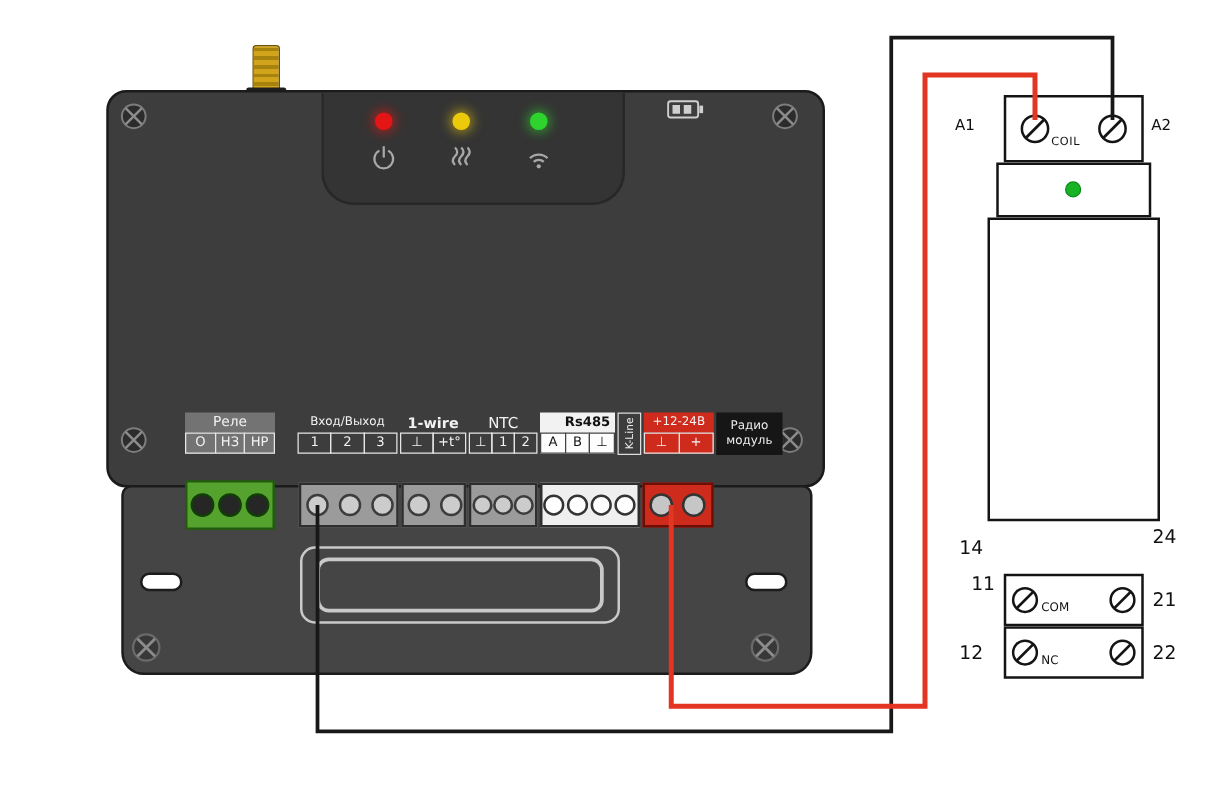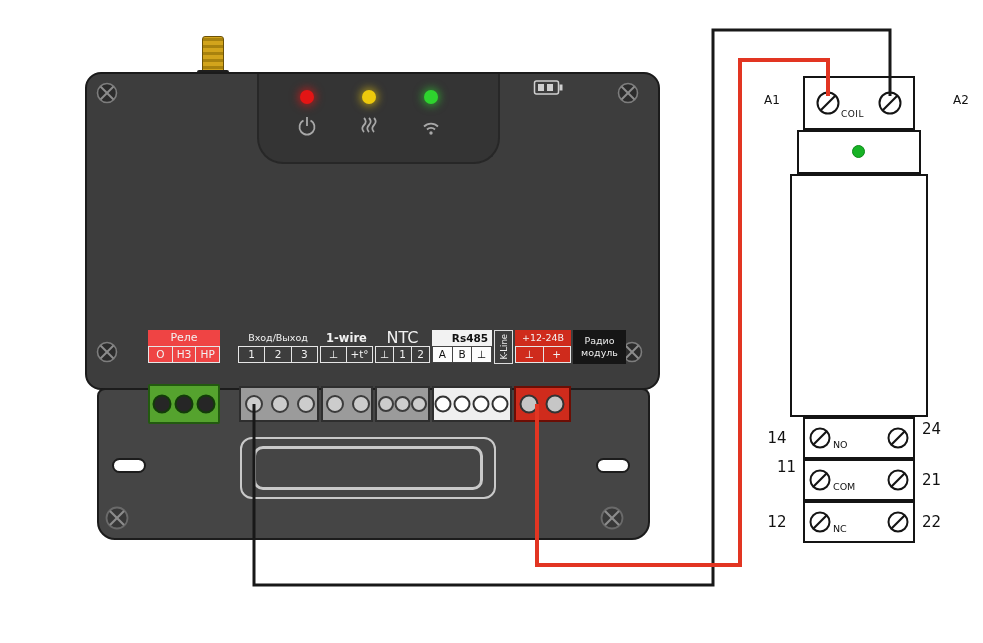--- a/index.html
+++ b/index.html
@@ -22,21 +22,21 @@
   .led-g{background:#2ed32e;box-shadow:0 0 9px 2px rgba(46,211,46,.6);}
   .led-icon{display:block;margin:10px auto 0;}
 
   
   .sg{position:absolute;top:330px;box-sizing:border-box;}
   .sg-title{height:16px;line-height:16px;text-align:center;color:#f2f2f2;font-size:11px;}
   .sg-cells{display:flex;height:17px;}
   .cell{flex:1;border:1px solid #e6e6e6;margin-left:-1px;color:#f2f2f2;font-size:10.5px;
         line-height:14px;text-align:center;box-sizing:border-box;}
   .cell:first-child{margin-left:0;}
-  .bg-green{background:#ef4444;}
+  .bg-green{background:#737373;}
   .bg-red{background:#cf2b1c;text-align:center;}
   .rs485{background:#f2f2f2;}
   .rs485 .sg-title{color:#111;font-weight:bold;font-size:10.5px;padding-left:16px;}
   .rs485 .cell{color:#111;border-color:#444;background:#fdfdfd;}
   .kline{height:34px;border:1px solid #ddd;display:flex;align-items:center;justify-content:center;}
   .kline span{writing-mode:vertical-rl;transform:rotate(180deg);font-size:8.5px;color:#eee;}
   .radio{height:34px;background:#161616;color:#eee;font-size:9.5px;line-height:12px;
          display:flex;flex-direction:column;justify-content:center;text-align:center;}
 
   
@@ -140,21 +140,21 @@
     </div>
   </div>
   <div class="sg" style="left:320px;width:53px">
     <div class="sg-title" style="font-weight:bold;font-size:11.5px">1-wire</div>
     <div class="sg-cells">
       <div class="cell">⊥</div>
       <div class="cell">+t°</div>
     </div>
   </div>
   <div class="sg" style="left:375px;width:55px">
-    <div class="sg-title" style="font-size:16px">NTC</div>
+    <div class="sg-title" style="font-size:12px">NTC</div>
     <div class="sg-cells">
       <div class="cell">⊥</div>
       <div class="cell">1</div>
       <div class="cell">2</div>
     </div>
   </div>
   <div class="sg rs485" style="left:432px;width:60px">
     <div class="sg-title">Rs485</div>
     <div class="sg-cells">
       <div class="cell">A</div>
@@ -229,49 +229,38 @@
     </svg>
   </div>
   <div class="tblock" style="left:514px;top:386px;width:57px;height:36px;background:#cf2b1c;border:2px solid #6b0e05">
     <svg width="53" height="32">
       <circle cx="13" cy="16" r="8.5" fill="#c6c6c6" stroke="#333333" stroke-width="2"></circle>
       <circle cx="39" cy="16" r="8.5" fill="#c6c6c6" stroke="#333333" stroke-width="2"></circle>
     </svg>
   </div>
 
   <span class="rlab" style="left:764px;top:93px">A1</span>
-  <span class="rlab" style="left:953px;top:93px">A2</span>
+  <span class="rlab" style="left:921px;top:93px">A2</span>
 
   <div class="rbox" style="left:803px;top:76px;width:112px;height:54px"></div>
   <svg class="abs" style="left:815px;top:90px" width="26" height="26">
     <circle cx="13" cy="13" r="10.5" fill="#ffffff" stroke="#141414" stroke-width="2"></circle>
     <line x1="6" y1="20" x2="20" y2="6" stroke="#141414" stroke-width="2.2"></line>
   </svg>
   <svg class="abs" style="left:877px;top:90px" width="26" height="26">
     <circle cx="13" cy="13" r="10.5" fill="#ffffff" stroke="#141414" stroke-width="2"></circle>
     <line x1="6" y1="20" x2="20" y2="6" stroke="#141414" stroke-width="2.2"></line>
   </svg>
   <span class="coil-label" style="left:841px;top:109px">COIL</span>
 
   <div class="rbox" style="left:797px;top:130px;width:124px;height:44px"></div>
   <div class="ind-dot" style="left:852px;top:145px"></div>
 
   <div class="rbox" style="left:790px;top:174px;width:138px;height:243px"></div>
 
-  <div class="rbox relay-row" style="top:417px">
-    <svg width="24" height="24">
-      <circle cx="12" cy="12" r="9.5" fill="#ffffff" stroke="#141414" stroke-width="2"></circle>
-      <line x1="5.5" y1="18.5" x2="18.5" y2="5.5" stroke="#141414" stroke-width="2.2"></line>
-    </svg>
-    <span class="row-label">NO</span>
-    <svg width="24" height="24" style="margin-left:auto">
-      <circle cx="12" cy="12" r="9.5" fill="#ffffff" stroke="#141414" stroke-width="2"></circle>
-      <line x1="5.5" y1="18.5" x2="18.5" y2="5.5" stroke="#141414" stroke-width="2.2"></line>
-    </svg>
-  </div>
   <div class="rbox relay-row" style="top:501px">
     <svg width="24" height="24">
       <circle cx="12" cy="12" r="9.5" fill="#ffffff" stroke="#141414" stroke-width="2"></circle>
       <line x1="5.5" y1="18.5" x2="18.5" y2="5.5" stroke="#141414" stroke-width="2.2"></line>
     </svg>
     <span class="row-label">NC</span>
     <svg width="24" height="24" style="margin-left:auto">
       <circle cx="12" cy="12" r="9.5" fill="#ffffff" stroke="#141414" stroke-width="2"></circle>
       <line x1="5.5" y1="18.5" x2="18.5" y2="5.5" stroke="#141414" stroke-width="2.2"></line>
     </svg>

